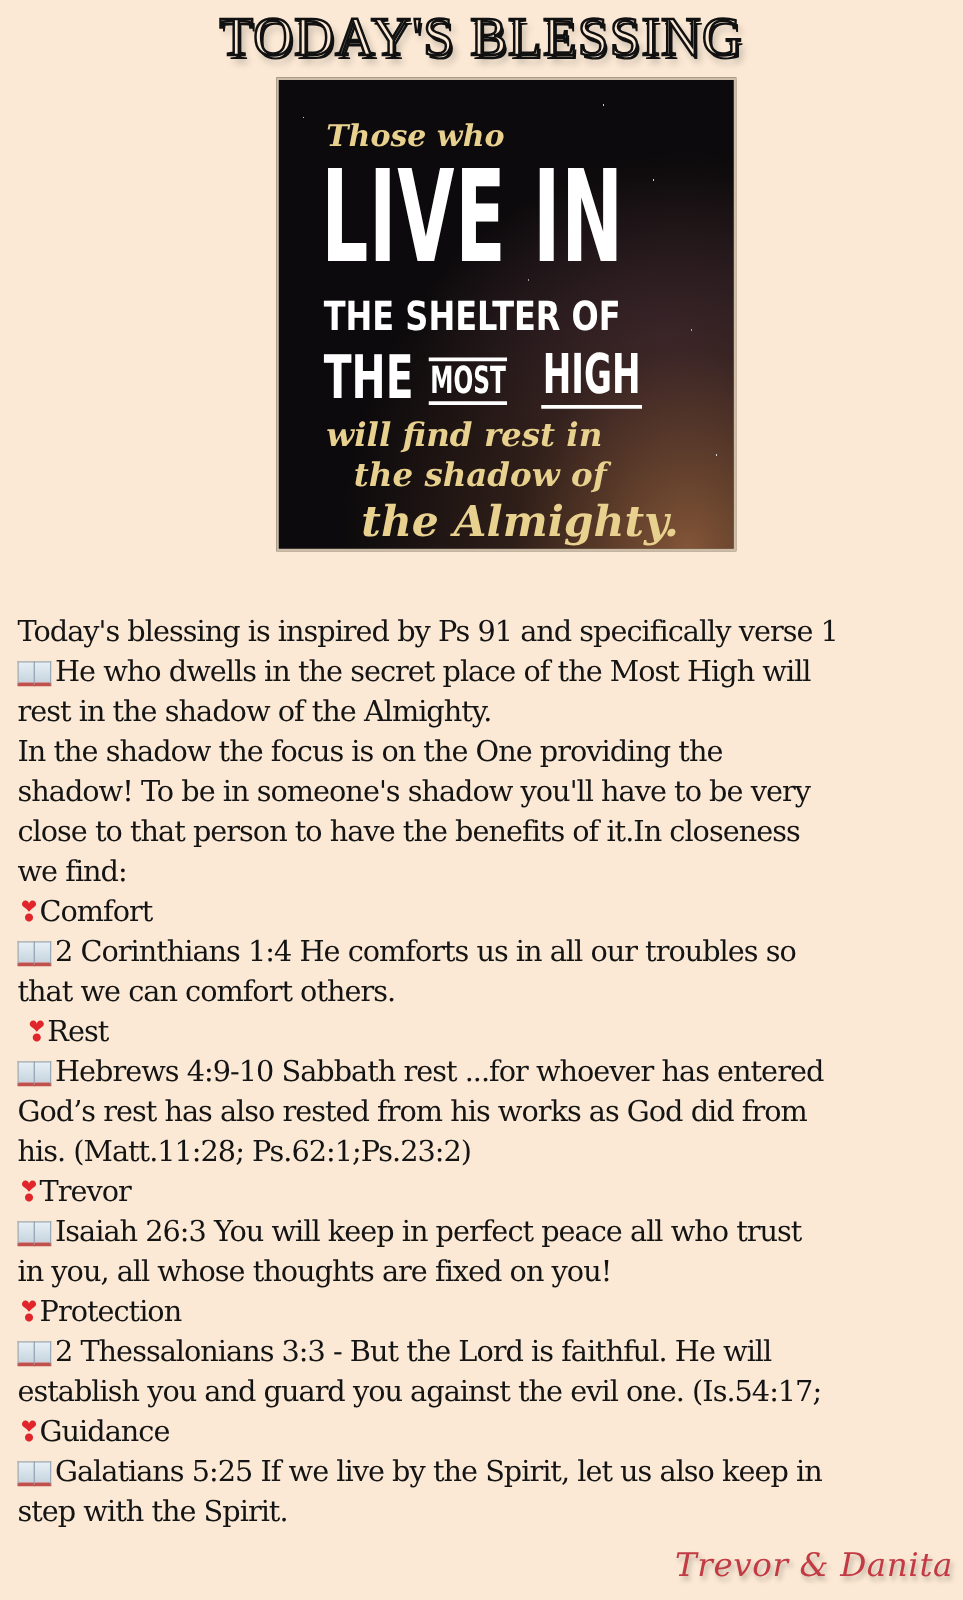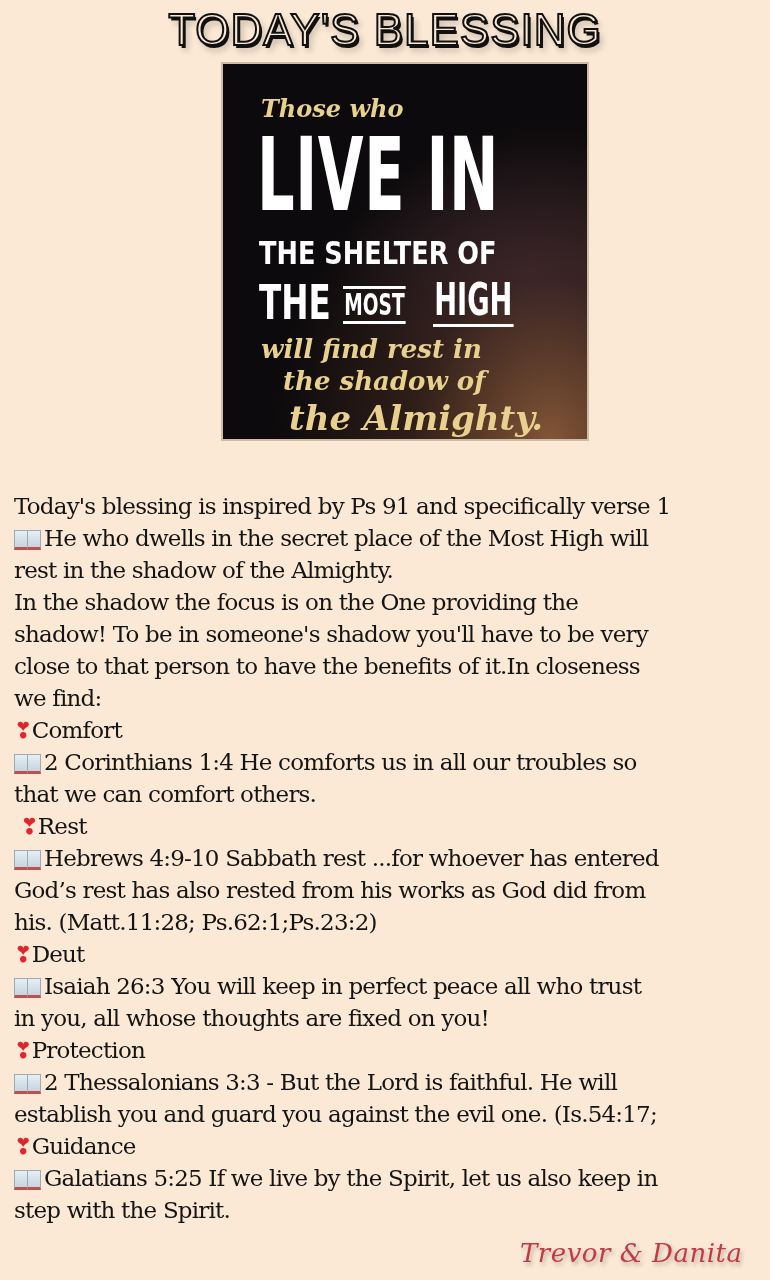--- a/index.html
+++ b/index.html
@@ -4,21 +4,21 @@
   <style>
     * { box-sizing: border-box; margin: 0; padding: 0; }
     html, body {
       width: 770px; height: 1280px; overflow: hidden;
       background: #fbe9d5;
     }
     body { position: relative; font-family: "DejaVu Serif", serif; color: #141414; }
 
     .title {
       position: absolute; left: 0; top: 4px; width: 770px; text-align: center;
-      font-family: Liberation Sans, sans-serif; font-size: 44px; font-weight: 400;
+      font-family: Liberation Serif, serif; font-size: 44px; font-weight: 400;
       letter-spacing: 1px; color: #fbe9d5;
       -webkit-text-stroke: 2px #111;
       text-shadow: 2px 3px 0 #111, 4px 6px 6px rgba(0,0,0,0.25);
       line-height: 52px;
     }
 
     .poster {
       position: absolute; left: 221px; top: 62px; width: 368px; height: 379px;
       background:
         radial-gradient(ellipse at 90% 100%, rgba(170,110,70,0.75) 0%, rgba(90,55,40,0.45) 30%, rgba(0,0,0,0) 60%),
@@ -92,21 +92,21 @@
     }
     .book::before, .book::after {
       content: ""; position: absolute; top: 2px; width: 12px; height: 16px;
       background: linear-gradient(#e6eef4, #c6d4de);
       border: 1px solid #9aaab8; border-bottom: 3px solid #c0504d;
     }
     .book::before { left: 0; }
     .book::after { left: 13px; }
 
     .signature {
-      position: absolute; left: 520px; top: 1238px;
+      position: absolute; left: 540px; top: 1238px;
       font-family: "DejaVu Serif", serif; font-style: italic; font-size: 26px;
       color: #c23a44; text-shadow: 2px 3px 4px rgba(0,0,0,0.25);
       letter-spacing: 0.5px;
     }
   </style>
 </head>
 <body>
 
 <div class="title">TODAY'S BLESSING</div>
 
@@ -134,21 +134,21 @@
     <span class="line"><span>shadow! To be in someone's shadow you'll have to be very</span></span>
     <span class="line"><span>close to that person to have the benefits of it.In closeness</span></span>
     <span class="line"><span>we find:</span></span>
     <span class="line"><span class="heart">❣</span><span>Comfort</span></span>
     <span class="line"><span class="book"></span><span>2 Corinthians 1:4  He comforts us in all our troubles so</span></span>
     <span class="line"><span>that we can comfort others.</span></span>
     <span class="line"><span class="heart">&nbsp;❣</span><span>Rest</span></span>
     <span class="line"><span class="book"></span><span>Hebrews 4:9-10  Sabbath rest ...for whoever has entered</span></span>
     <span class="line"><span>God’s rest has also rested from his works as God did from</span></span>
     <span class="line"><span>his. (Matt.11:28; Ps.62:1;Ps.23:2)</span></span>
-    <span class="line"><span class="heart">❣</span><span>Deut</span></span>
+    <span class="line"><span class="heart">❣</span><span>Trevor</span></span>
     <span class="line"><span class="book"></span><span>Isaiah 26:3 You will keep in perfect peace all who trust</span></span>
     <span class="line"><span>in you, all whose thoughts are fixed on you!</span></span>
     <span class="line"><span class="heart">❣</span><span>Protection</span></span>
     <span class="line"><span class="book"></span><span>2 Thessalonians 3:3 - But the Lord is faithful. He will</span></span>
     <span class="line"><span>establish you and guard you against the evil one. (Is.54:17;</span></span>
     <span class="line"><span class="heart">❣</span><span>Guidance</span></span>
     <span class="line"><span class="book"></span><span>Galatians 5:25  If we live by the Spirit, let us also keep in</span></span>
     <span class="line"><span>step with the Spirit.</span></span>
   </div>
 

